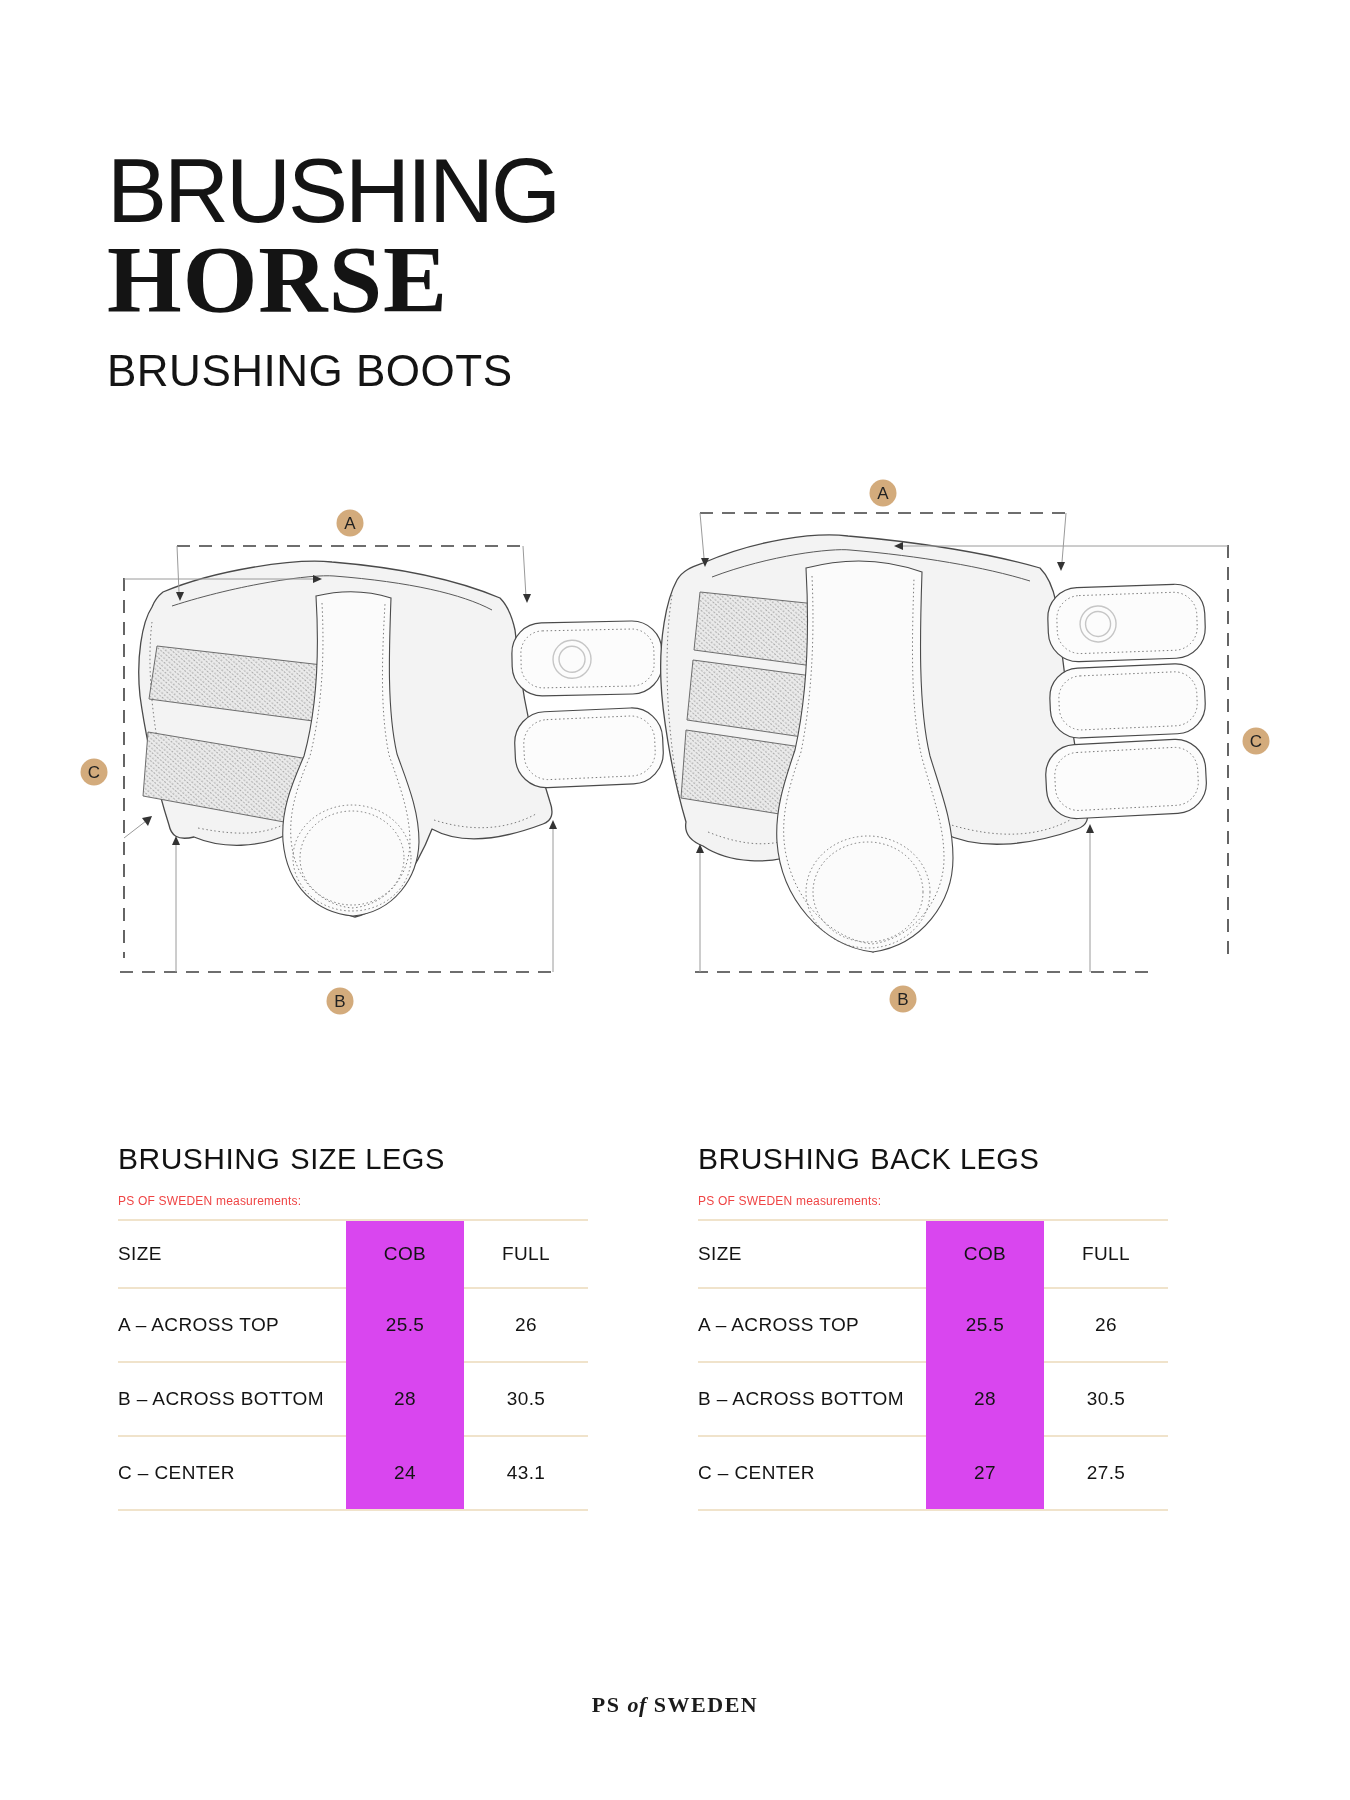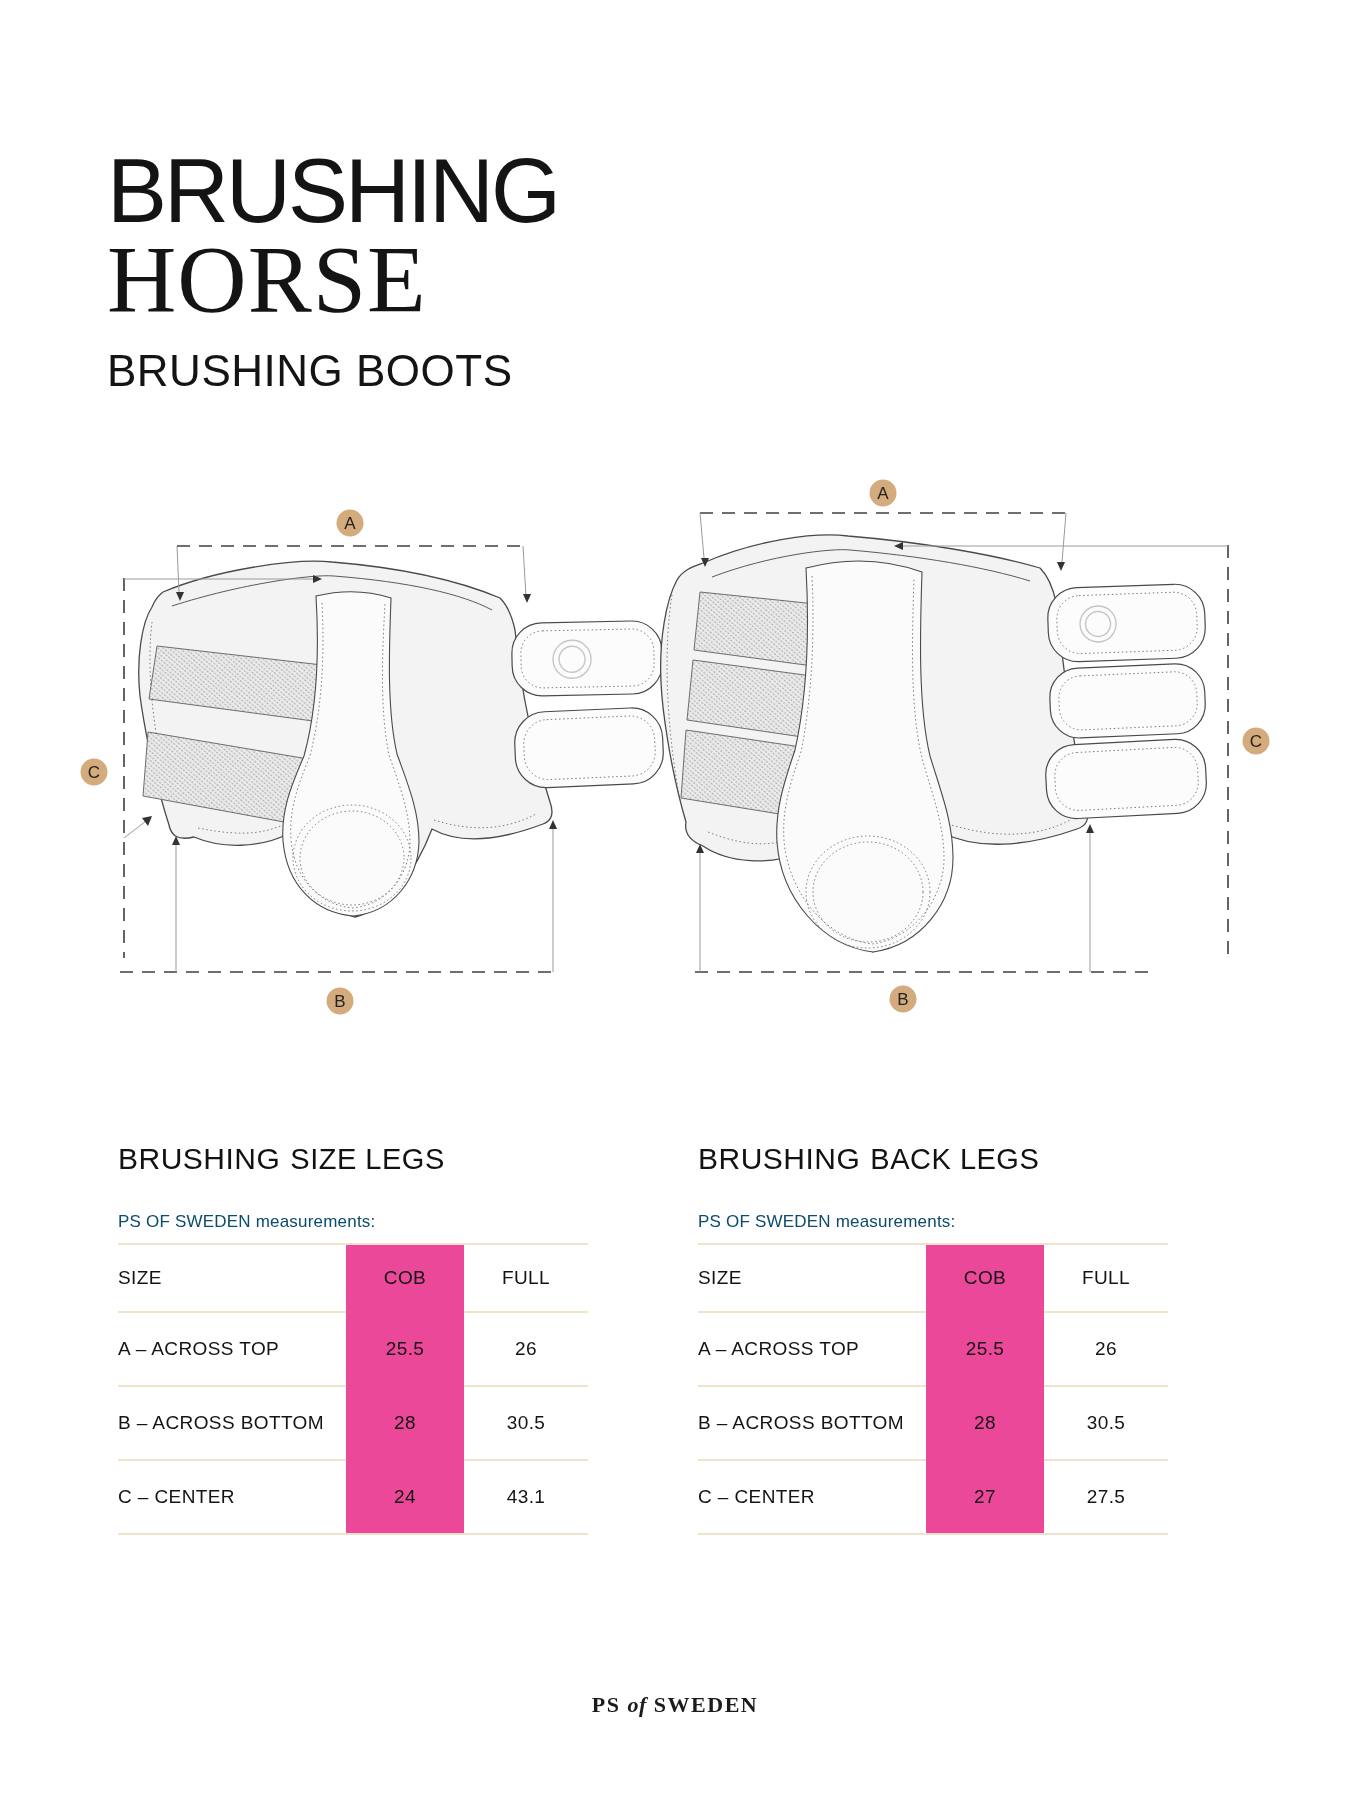--- a/index.html
+++ b/index.html
@@ -3,41 +3,41 @@
 <meta charset="utf-8">
 <style>
   html,body{margin:0;padding:0;background:#ffffff;}
   .page{position:relative;width:1350px;height:1800px;background:#ffffff;overflow:hidden;
         font-family:"Liberation Sans",sans-serif;color:#161616;}
 
   
   .title-wrap{position:absolute;left:107px;top:146px;}
   .t1{font-family:"Liberation Sans",sans-serif;font-size:90px;font-weight:400;
       letter-spacing:-3px;line-height:1.0;color:#141414;}
-  .t2{font-family:"Liberation Serif",serif;font-size:96px;font-weight:400;
+  .t2{font-family:"Liberation Serif",serif;font-size:96px;font-weight:700;
       letter-spacing:1px;line-height:1.0;margin-top:-4px;color:#141414;}
   .t3{font-family:"Liberation Sans",sans-serif;font-size:44px;font-weight:400;
       letter-spacing:0.5px;margin-top:18px;color:#141414;}
 
   
   .diagram-svg{position:absolute;left:0;top:400px;}
 
   
   .table-block{position:absolute;width:470px;}
   .tb-head{display:flex;align-items:baseline;}
   .tb-title{font-size:30px;font-weight:400;letter-spacing:0.5px;color:#121212;}
   .tb-scope{font-size:29px;font-weight:400;letter-spacing:0.5px;margin-left:10px;color:#121212;}
-  .tb-note{margin-top:36px;font-size:17px;letter-spacing:0.2px;color:#0c4a6e;}
+  .tb-note{margin-top:18px;font-size:12px;letter-spacing:0.2px;color:#ef4444;}
   .size-table{margin-top:11px;display:grid;grid-template-columns:228px 118px 124px;
               border-top:2px solid #f0e3cb;}
   .cell{height:72px;display:flex;align-items:center;font-size:19px;letter-spacing:0.4px;
         border-bottom:2px solid #f0e3cb;color:#141414;}
   .cell.hdr{height:66px;}
   .cell.center{justify-content:center;}
-  .cell.hl{background:#ec4899;}
+  .cell.hl{background:#d946ef;}
   .cell.hl.nb{border-bottom-color:transparent;}
 
   
   .footer{position:absolute;left:0;top:1692px;width:1350px;text-align:center;
           font-family:"Liberation Serif",serif;font-size:22px;font-weight:bold;
           letter-spacing:1.5px;color:#1b1b1b;}
   .footer .of{font-style:italic;font-weight:bold;letter-spacing:0.5px;}
 
   
   .shell{fill:#f3f3f3;stroke:#4a4a4a;stroke-width:1.3;stroke-linejoin:round;}

